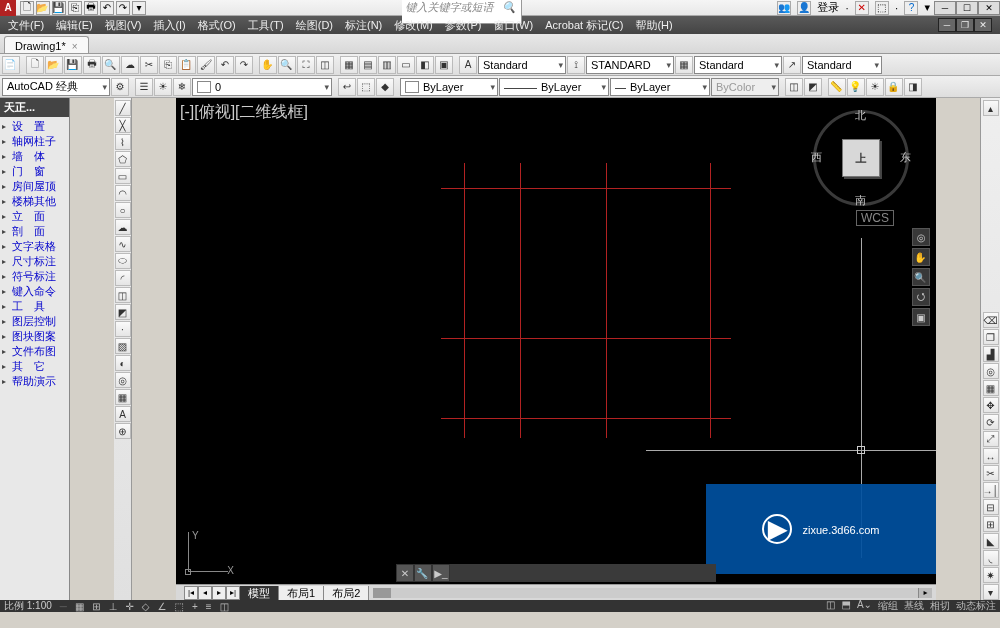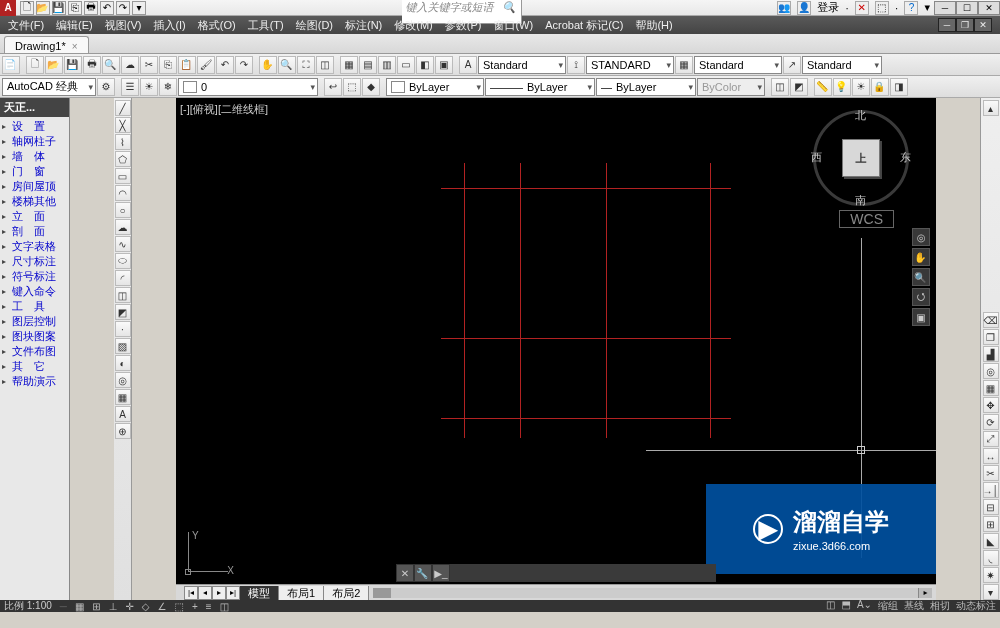--- a/index.html
+++ b/index.html
@@ -44,41 +44,41 @@
 .left-palette .tree-item { display:flex; align-items:center; gap:2px; padding:0 2px; color:#0000cc; }
 .left-palette .tree-item .arrow { color:#444; font-size:8px; width:8px; }
 
 
 .left-tool-col { width:18px; background:linear-gradient(#efefef,#e0e0e0); display:flex; flex-direction:column; gap:1px; padding-top:2px; border-right:1px solid #999; }
 .left-tool-col .tbtn { width:16px; height:16px; margin:0 auto; font-size:10px; }
 
 
 .viewport-wrap { flex:1; display:flex; flex-direction:column; position:relative; background:#000; }
 .viewport { flex:1; position:relative; background:#000; overflow:hidden; }
-.viewport .vp-label { position:absolute; top:4px; left:4px; color:#ccc; font-size:11px; }
+.viewport .vp-label { position:absolute; top:4px; left:4px; color:#ccc; font-size:16px; }
 
 
 .rline { position:absolute; background:#b22222; }
 .rline.h { height:1px; }
 .rline.v { width:1px; }
 
 
 .crossh { position:absolute; background:#aaa; height:1px; }
 .crossv { position:absolute; background:#aaa; width:1px; }
 .crossbox { position:absolute; width:6px; height:6px; outline:1px solid #ccc; }
 
 
 .ucs { position:absolute; left:12px; bottom:12px; color:#999; font-size:10px; }
 
 
 .viewcube { position:absolute; top:10px; right:25px; width:100px; height:100px; color:#ccc; font-size:11px; display:flex; align-items:center; justify-content:center; }
 .viewcube .cube { width:38px; height:38px; background:#d8d8d8; border:1px solid #777; box-shadow:2px 2px 0 #444; display:flex; align-items:center; justify-content:center; color:#333; font-weight:bold; }
 .viewcube .ring { position:absolute; width:96px; height:96px; border:3px solid #3a3a3a; border-radius:50%; }
 .viewcube .dir { position:absolute; font-size:11px; }
-.wcs-label { position:absolute; top:112px; right:42px; border:1px solid #666; color:#888; padding:0 10px; font-size:14px; }
+.wcs-label { position:absolute; top:112px; right:42px; border:1px solid #666; color:#888; padding:0 4px; font-size:12px; }
 
 
 .right-tool-col { width:20px; background:linear-gradient(#efefef,#e0e0e0); display:flex; flex-direction:column; gap:1px; padding-top:2px; border-left:1px solid #999; }
 .right-tool-col .spacer { flex:1; }
 .right-tool-col .tbtn { width:16px; height:16px; margin:0 auto; }
 
 
 .navbar { position:absolute; right:4px; top:130px; width:20px; display:flex; flex-direction:column; gap:2px; }
 .navbar .nb { width:18px; height:18px; background:rgba(80,80,80,.7); border:1px solid #555; color:#ccc; display:flex; align-items:center; justify-content:center; font-size:10px; }
 
@@ -214,21 +214,21 @@
   <div class="tdropdown" style="width:88px">
       <span>Standard</span>
     </div>
   <div class="tbtn">↗</div>
   <div class="tdropdown" style="width:80px">
       <span>Standard</span>
     </div>
 </div>
 
 <div class="toolbar-row">
-  <div class="tdropdown" style="width:94px">
+  <div class="tdropdown" style="width:108px">
       <span>AutoCAD 经典</span>
     </div>
   <div class="tbtn">⚙</div>
   <div class="tsep"></div>
   <div class="tbtn">☰</div>
   <div class="tbtn">☀</div>
   <div class="tbtn">❄</div>
   <div class="tdropdown" style="width:140px">
       <span style="display:inline-block;width:14px;height:12px;background:#fff;border:1px solid #888;margin-right:4px;vertical-align:middle"></span>
       <span>0</span>
@@ -409,21 +409,20 @@
         <div class="nb">◎</div>
         <div class="nb">✋</div>
         <div class="nb">🔍</div>
         <div class="nb">⭯</div>
         <div class="nb">▣</div>
       </div>
 
       <div class="watermark">
         <div class="play">▶</div>
         <div>
-          <span>溜溜自学</span>
           <span class="subt">zixue.3d66.com</span>
         </div>
       </div>
 
       <div class="cmdrow" style="position:absolute;bottom:0;left:0;right:0;background:transparent">
         <div class="cmdbox">
           <div class="cbtn">✕</div>
           <div class="cbtn">🔧</div>
           <div class="cbtn">▶_</div>
         </div>

